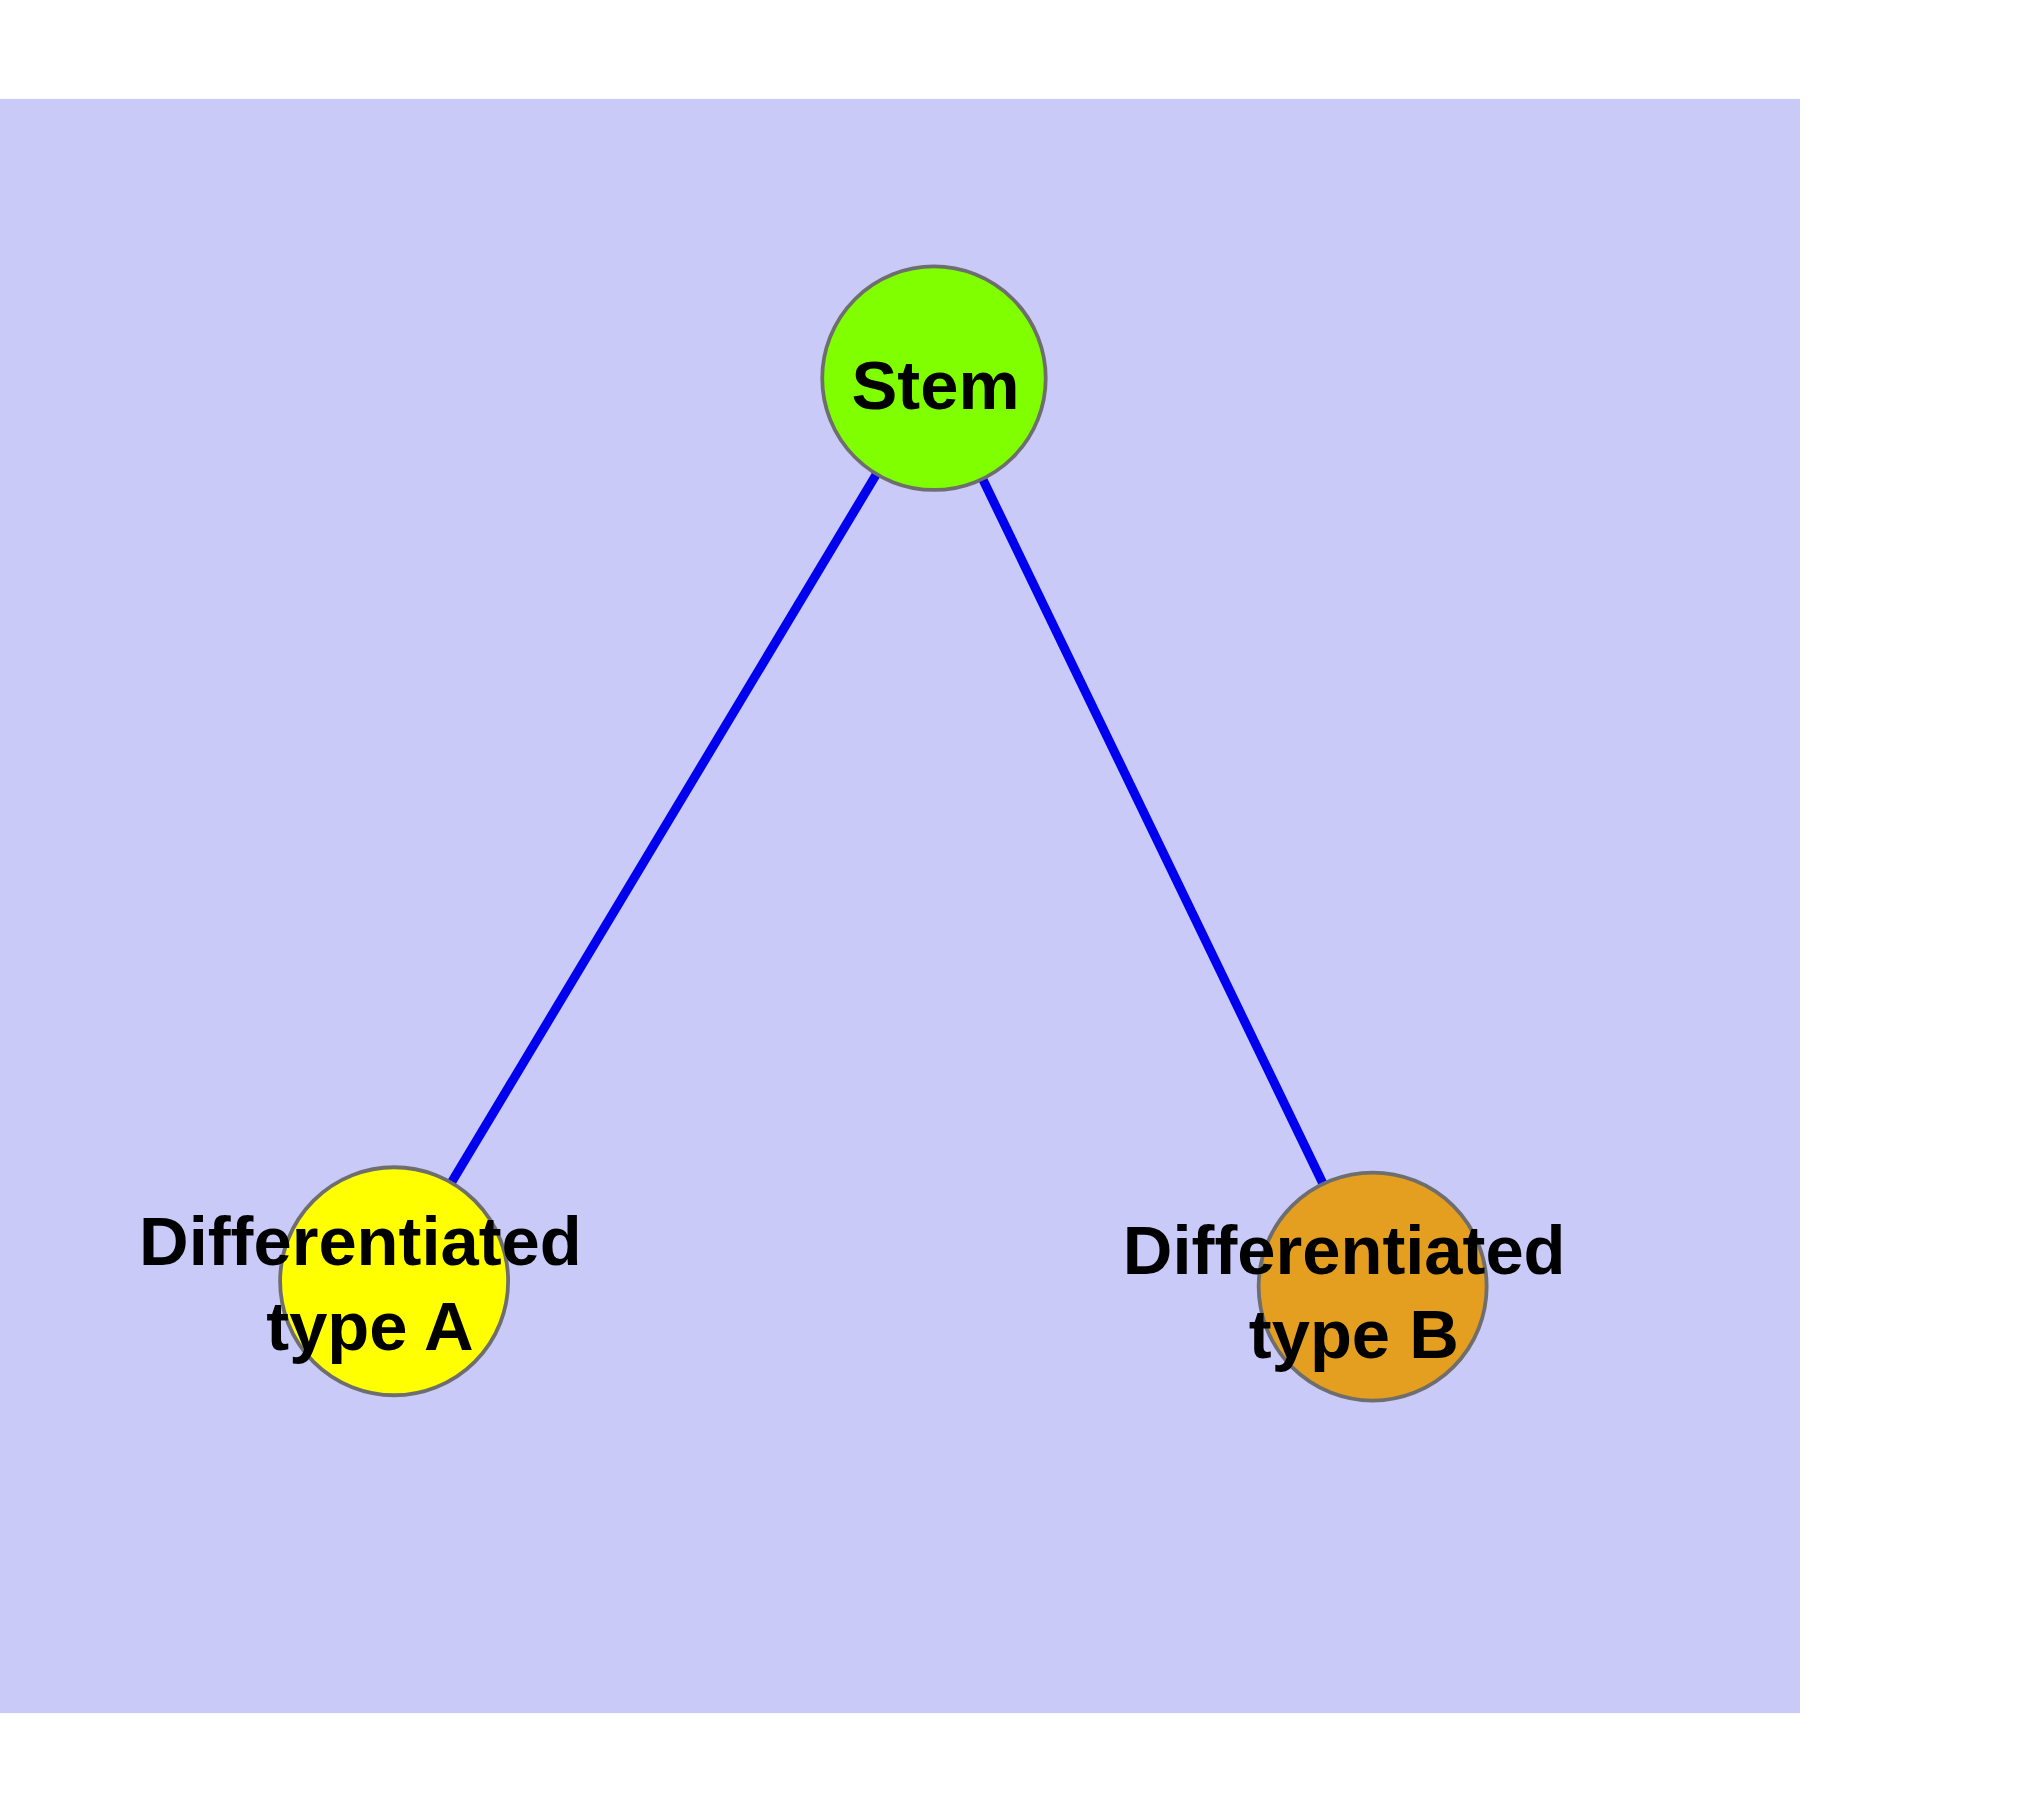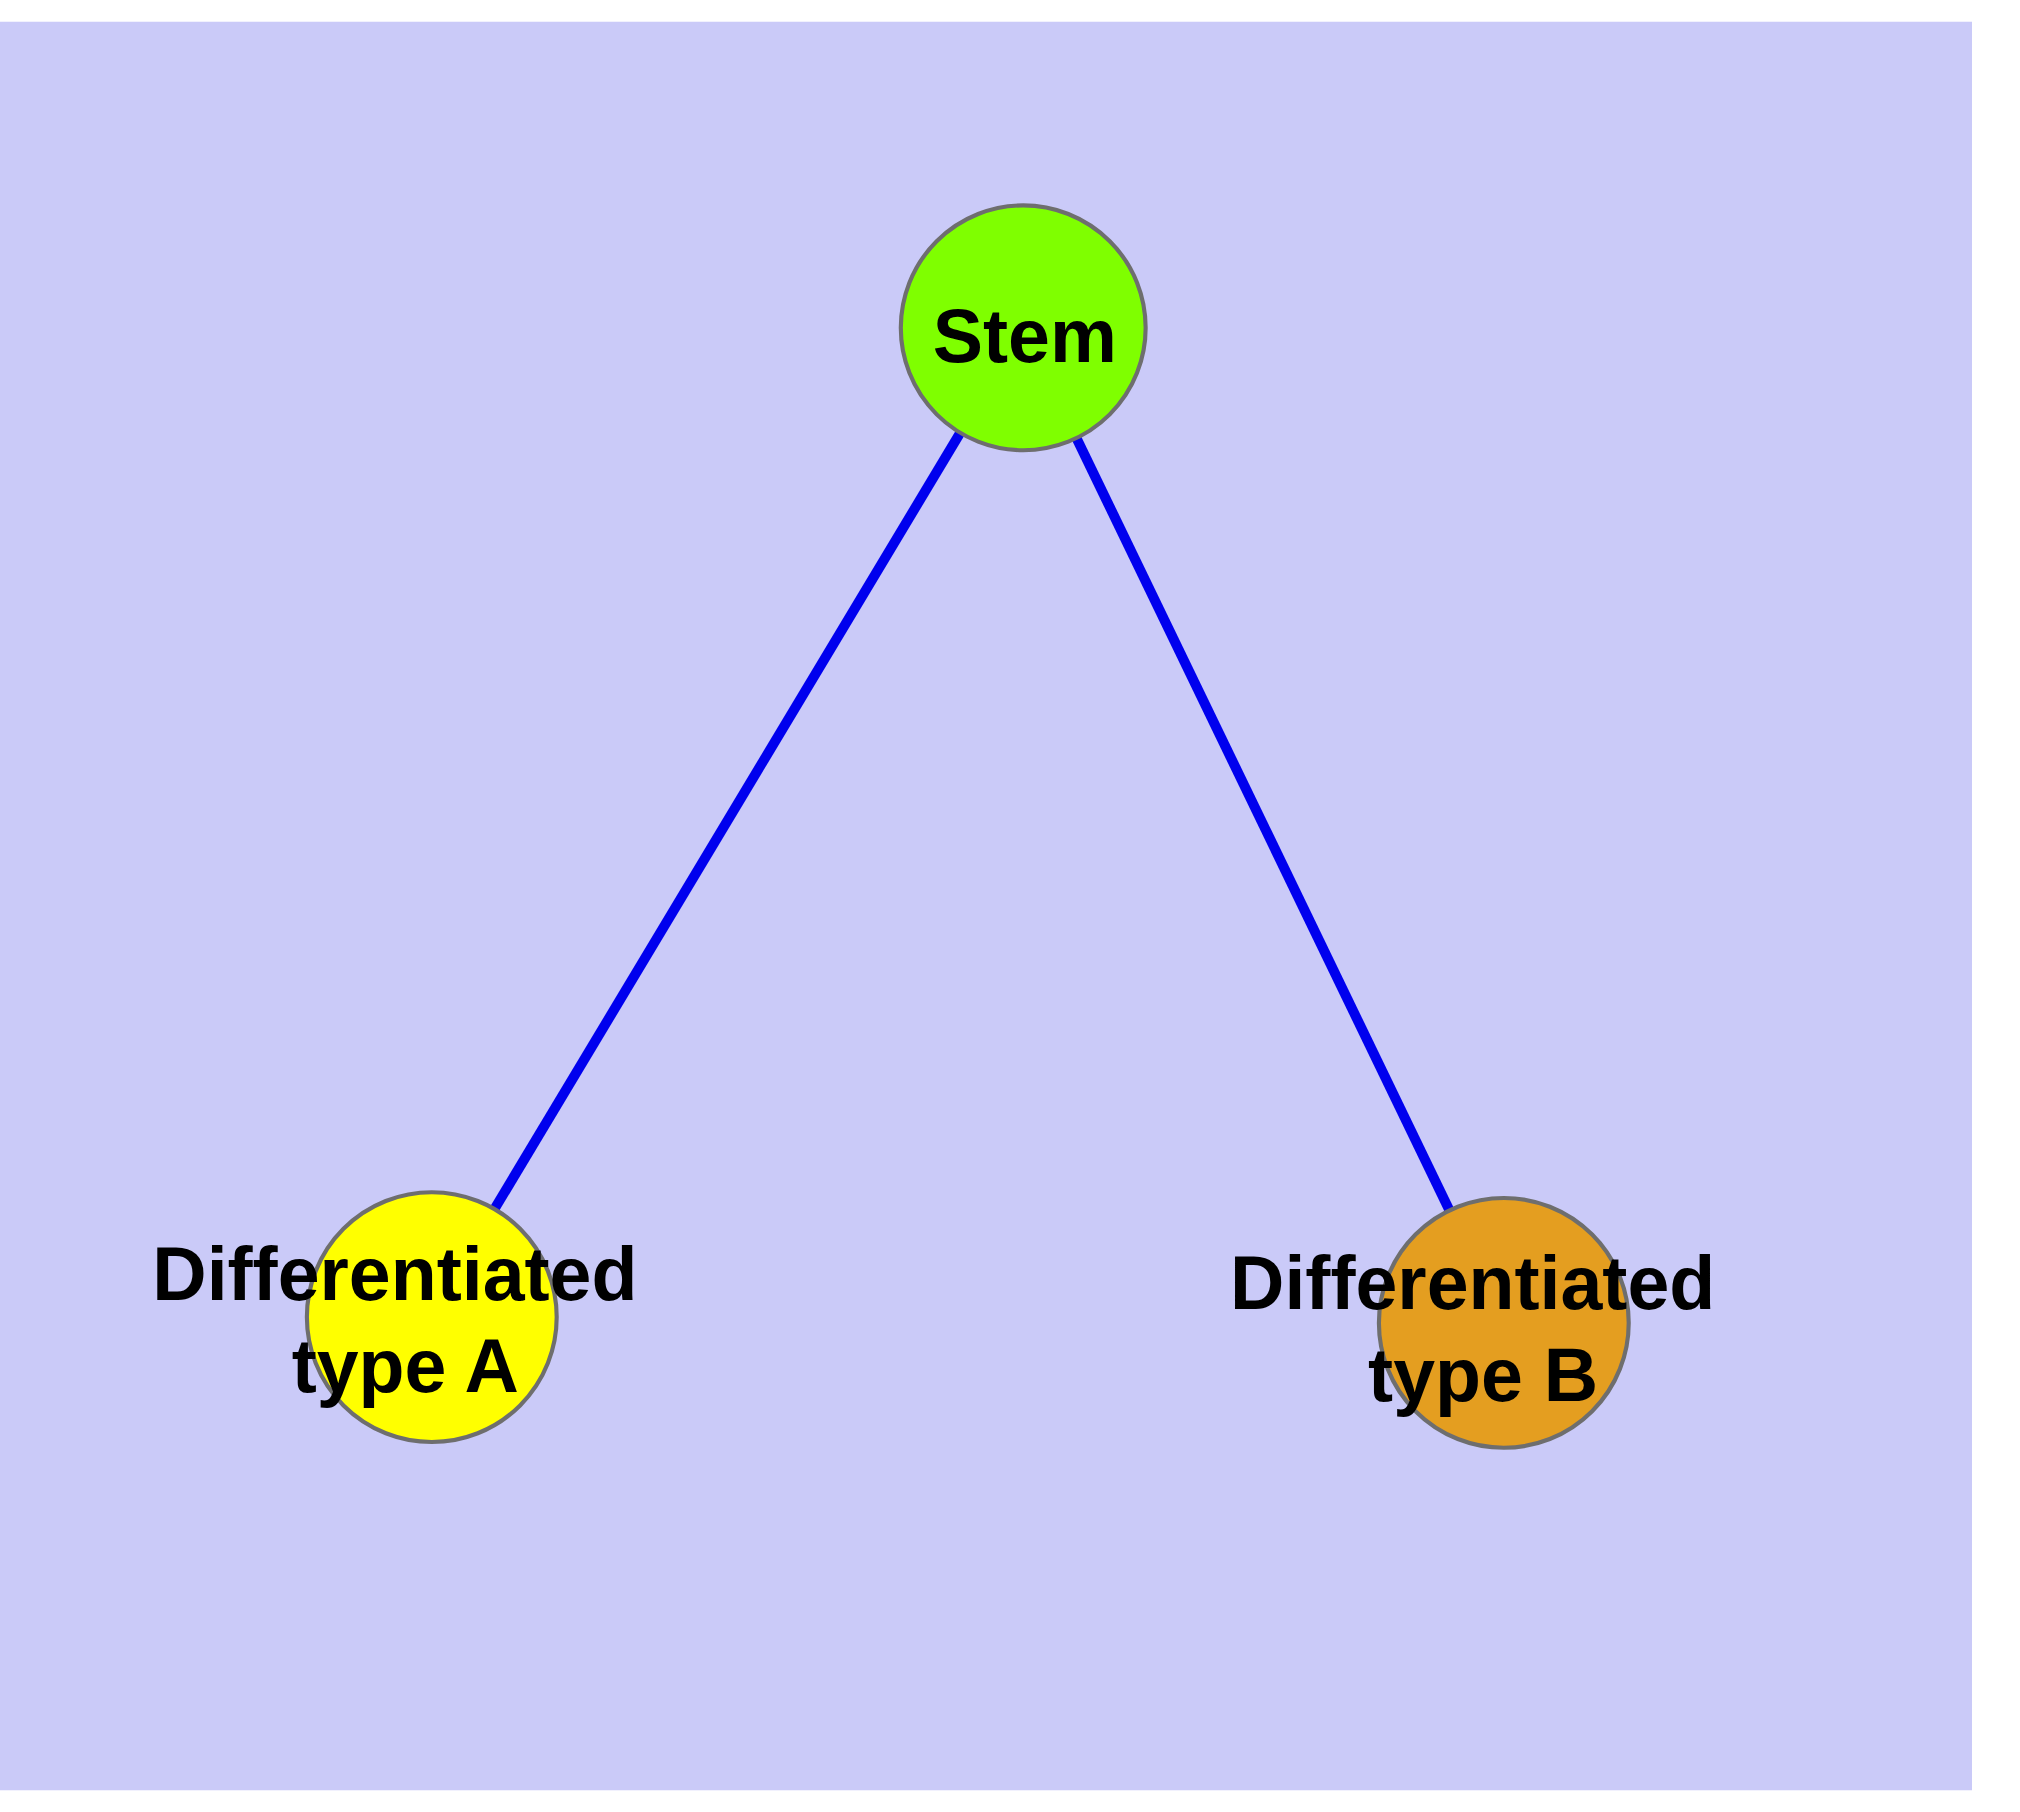--- a/index.html
+++ b/index.html
@@ -2,21 +2,21 @@
 <html style="font-size:13.6px"><head>
 <meta charset="utf-8">
 <style>
   html, body {
     margin: 0;
     padding: 0;
     background: #ffffff;
   }
   .diagram-wrap {
     position: relative;
-    width: 1972px;
+    width: 1800px;
     height: 1812px;
     overflow: hidden;
     font-family: "Liberation Sans", sans-serif;
   }
   .diagram-wrap svg {
     display: block;
     width: 100%;
     height: 100%;
   }
   .node-label {

